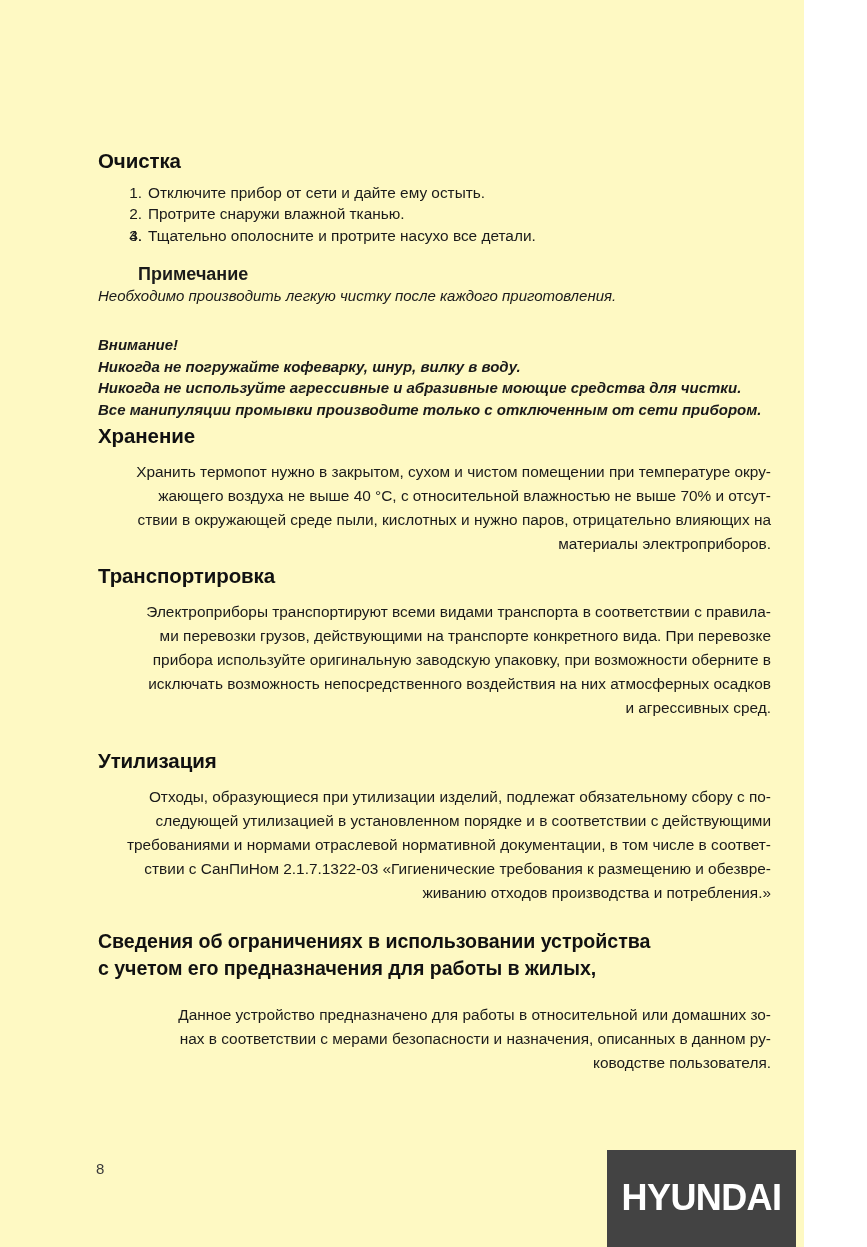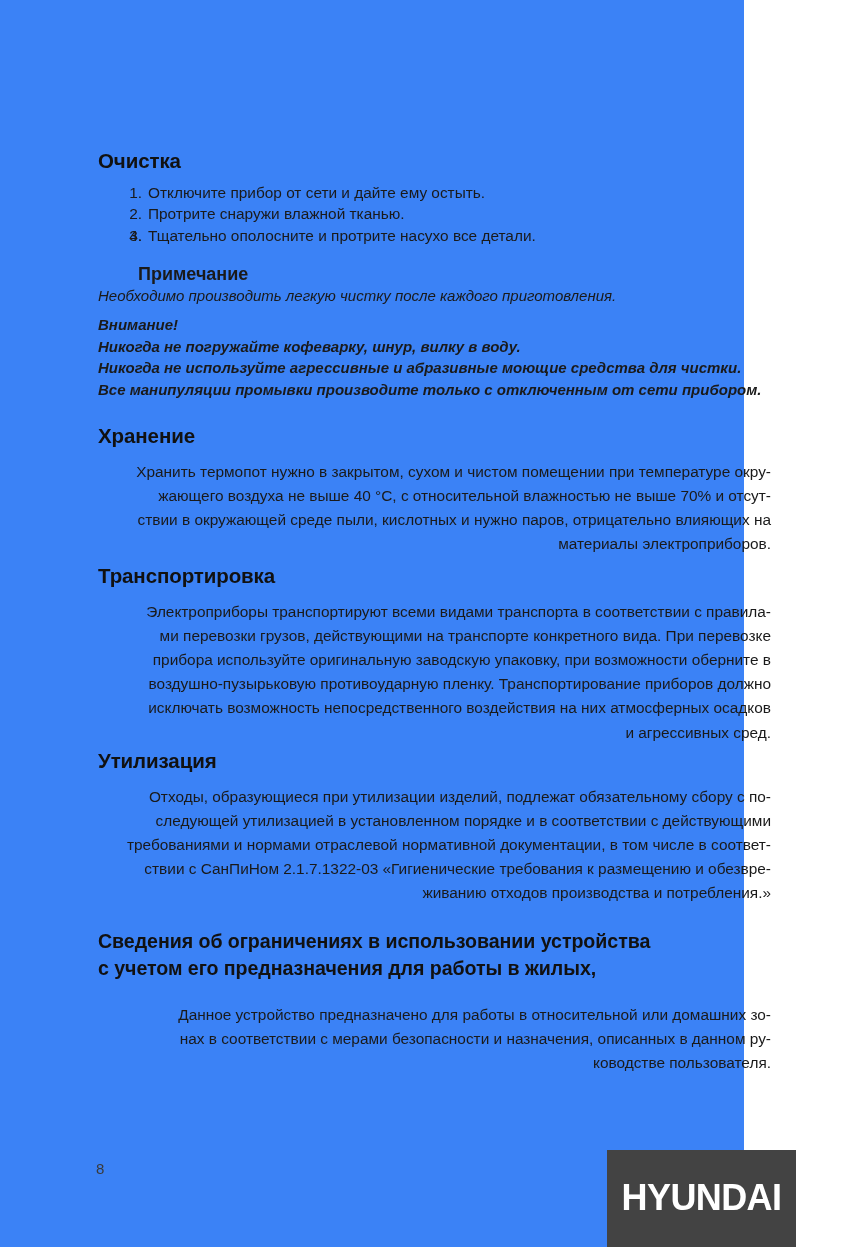--- a/index.html
+++ b/index.html
@@ -15,23 +15,23 @@
     overflow: hidden;
     font-family: "Liberation Sans", sans-serif;
     color: #1a1a1a;
     -webkit-font-smoothing: antialiased;
   }
 
   .page {
     position: absolute;
     left: 0;
     top: 0;
-    width: 744px;
+    width: 804px;
     height: 1247px;
-    background: #3b82f6;
+    background: #fef9c3;
   }
 
   
   .content {
     position: absolute;
     left: 98px;
     top: 0;
     width: 673px;
   }
 
@@ -87,21 +87,21 @@
     margin-left: 40px;
   }
   .note-body {
     font-size: 15px;
     font-style: italic;
     font-weight: normal;
     line-height: 21px;
     white-space: nowrap;
   }
   .warn-block {
-    margin-top: 8px;
+    margin-top: 28px;
   }
   .warn-line {
     font-size: 15px;
     font-style: italic;
     font-weight: bold;
     line-height: 21.5px;
     white-space: nowrap;
   }
 
   
@@ -223,21 +223,20 @@
         <span class="ln">материалы электроприборов.</span>
       </p>
     </section>
 
     <section class="block-transport">
       <h2 class="section-title">Транспортировка</h2>
       <p class="prose">
         <span class="ln">Электроприборы транспортируют всеми видами транспорта в соответствии с правила-</span>
         <span class="ln">ми перевозки грузов, действующими на транспорте конкретного вида. При перевозке</span>
         <span class="ln">прибора используйте оригинальную заводскую упаковку, при возможности оберните в</span>
-        <span class="ln">воздушно-пузырьковую противоударную пленку. Транспортирование приборов должно</span>
         <span class="ln">исключать возможность непосредственного воздействия на них атмосферных осадков</span>
         <span class="ln">и агрессивных сред.</span>
       </p>
     </section>
 
     <section class="block-disposal">
       <h2 class="section-title">Утилизация</h2>
       <p class="prose">
         <span class="ln">Отходы, образующиеся при утилизации изделий, подлежат обязательному сбору с по-</span>
         <span class="ln">следующей утилизацией в установленном порядке и в соответствии с действующими</span>

